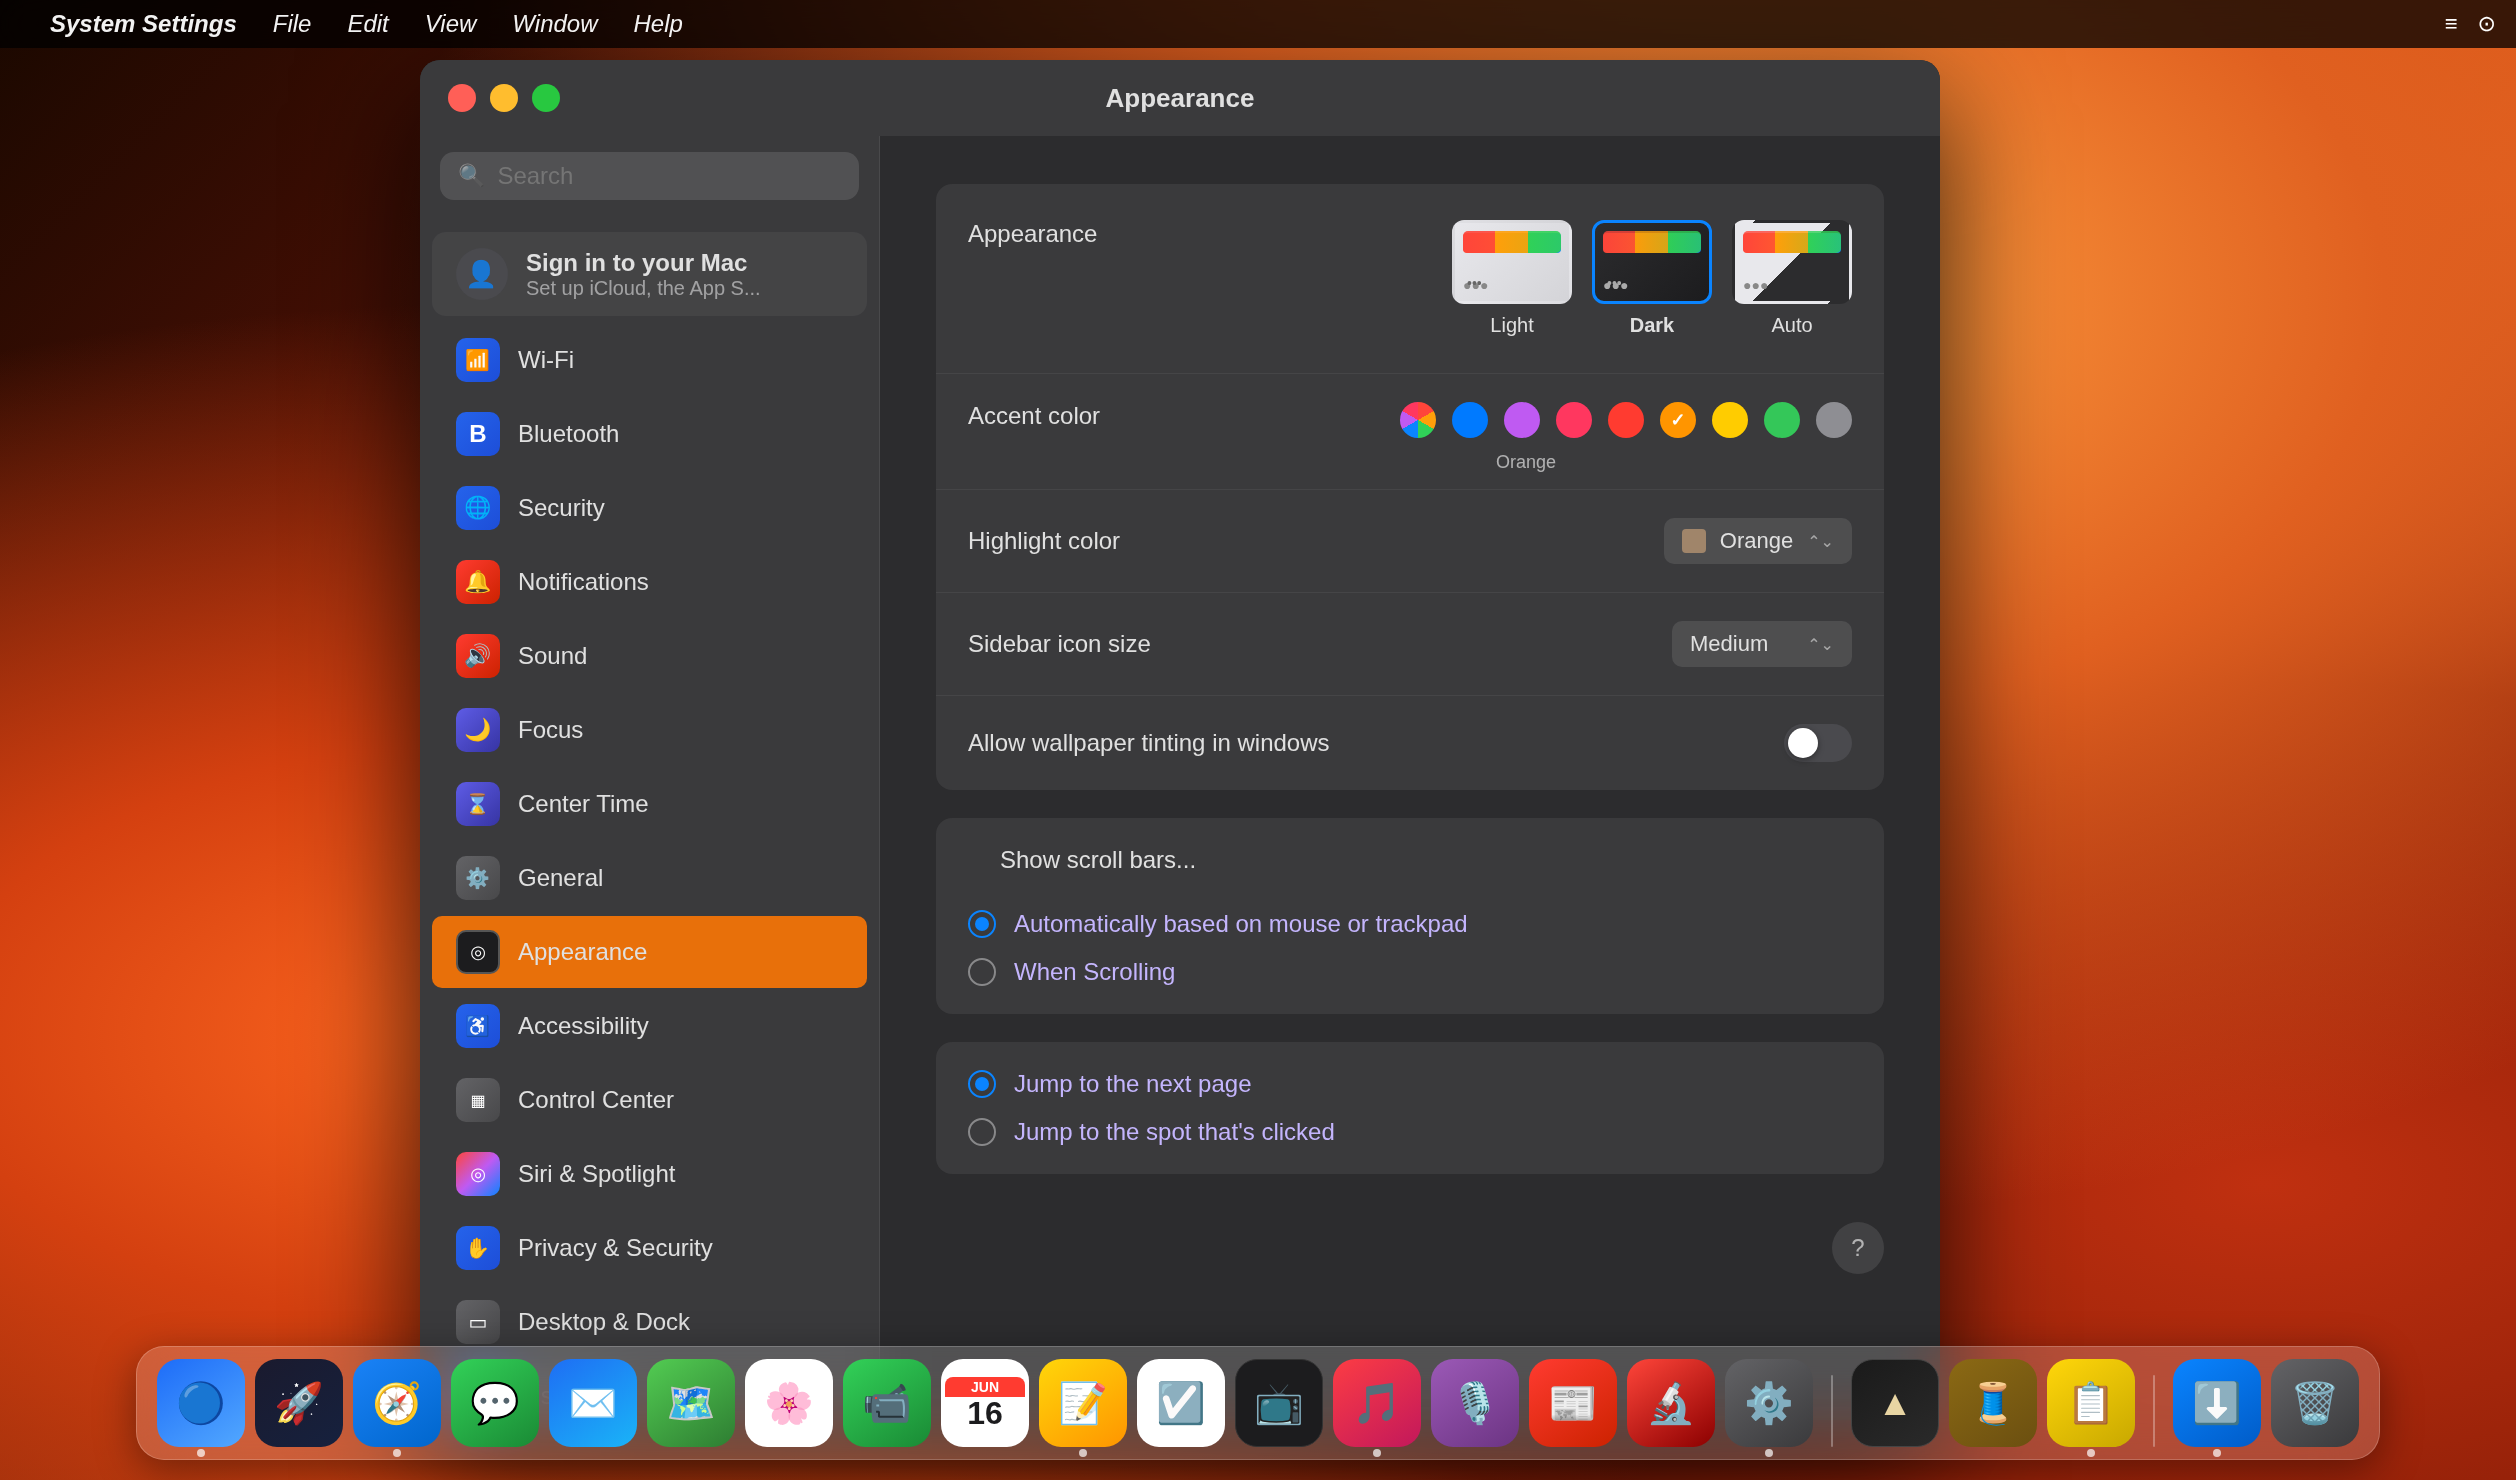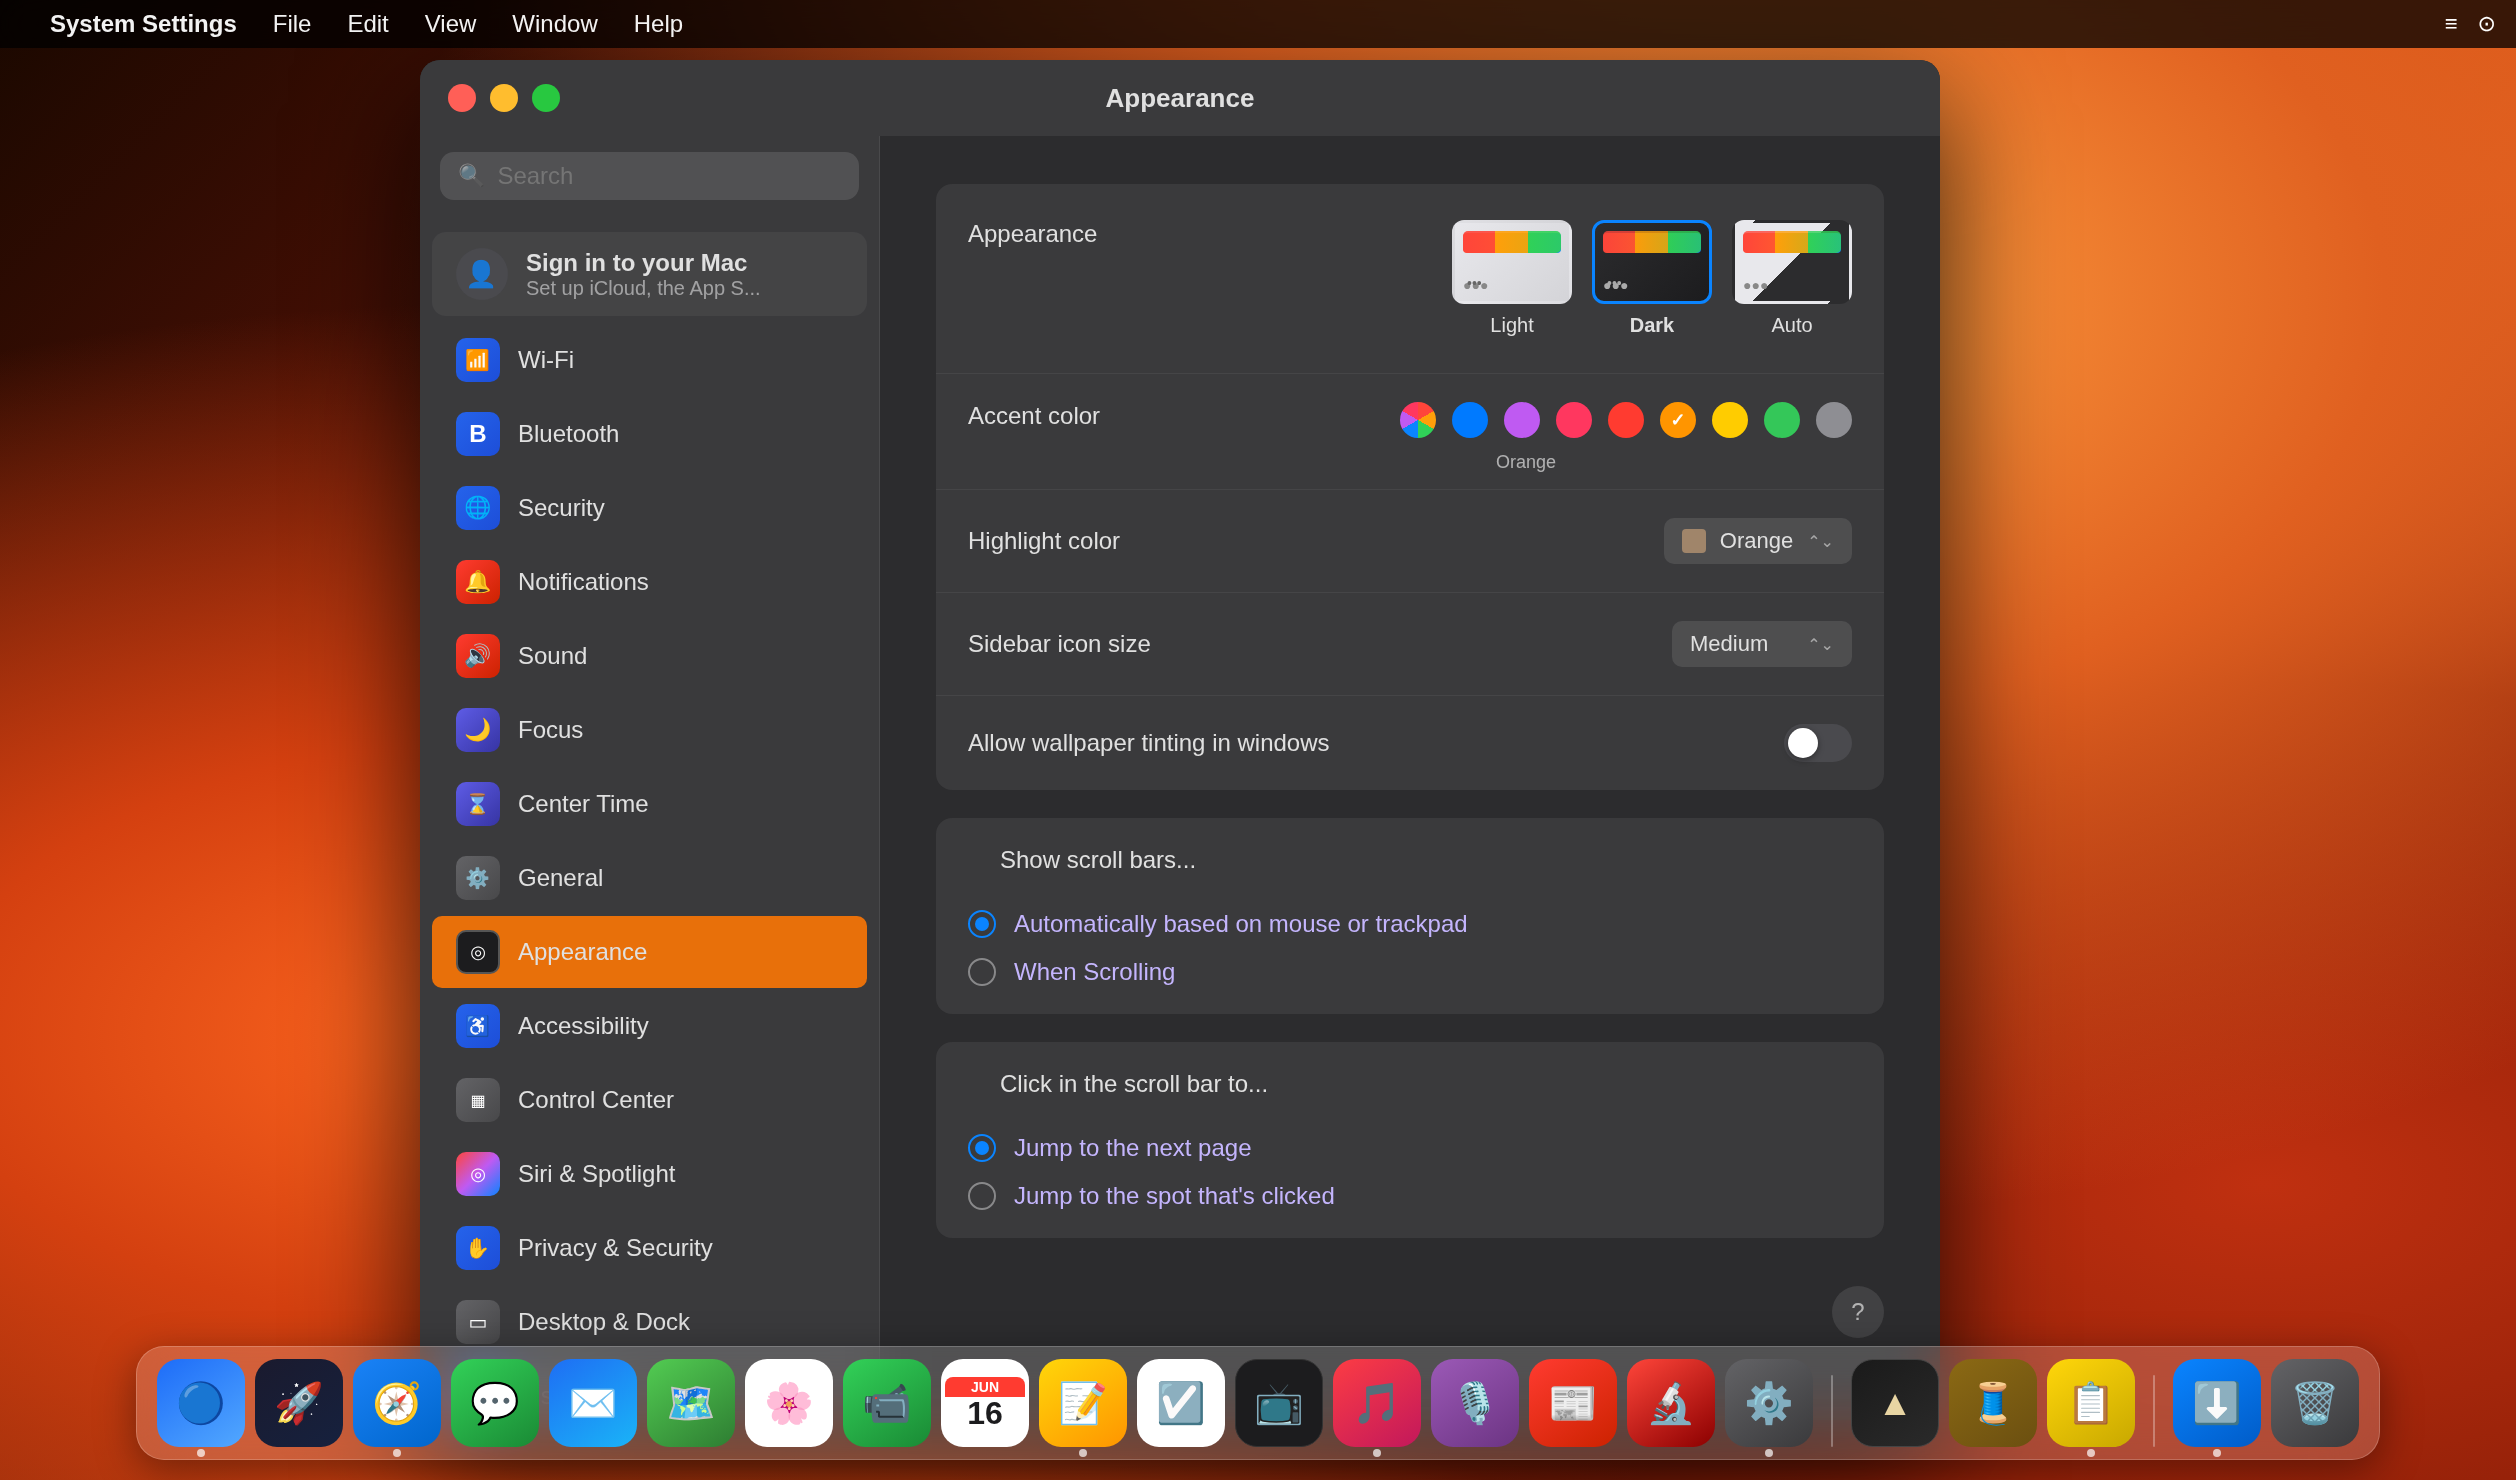--- a/index.html
+++ b/index.html
@@ -47,20 +47,21 @@
       font-size: 26px;
     }
     .menubar-apple {
       margin-right: 30px;
       font-size: 28px;
     }
     .menubar-items {
       display: flex;
       gap: 36px;
       align-items: center;
+      font-style: italic;
     }
     .menubar-item {
       font-size: 24px;
       color: white;
       opacity: 0.95;
       font-weight: 400;
     }
     .menubar-item.bold {
       font-weight: 600;
     }
@@ -768,23 +769,20 @@
             <span class="radio-label">Automatically based on mouse or trackpad</span>
           </div>
           <div class="radio-item">
             <div class="radio-circle"></div>
             <span class="radio-label">When Scrolling</span>
           </div>
         </div>
       </div>
 
       <div class="settings-card">
-        <div style="padding: 28px 32px 8px;">
-          <span class="section-label-inline" style="font-size:24px;color:#e0e0e0;">Click in the scroll bar to...</span>
-        </div>
         <div class="radio-group">
           <div class="radio-item">
             <div class="radio-circle selected"></div>
             <span class="radio-label">Jump to the next page</span>
           </div>
           <div class="radio-item">
             <div class="radio-circle"></div>
             <span class="radio-label">Jump to the spot that's clicked</span>
           </div>
         </div>

